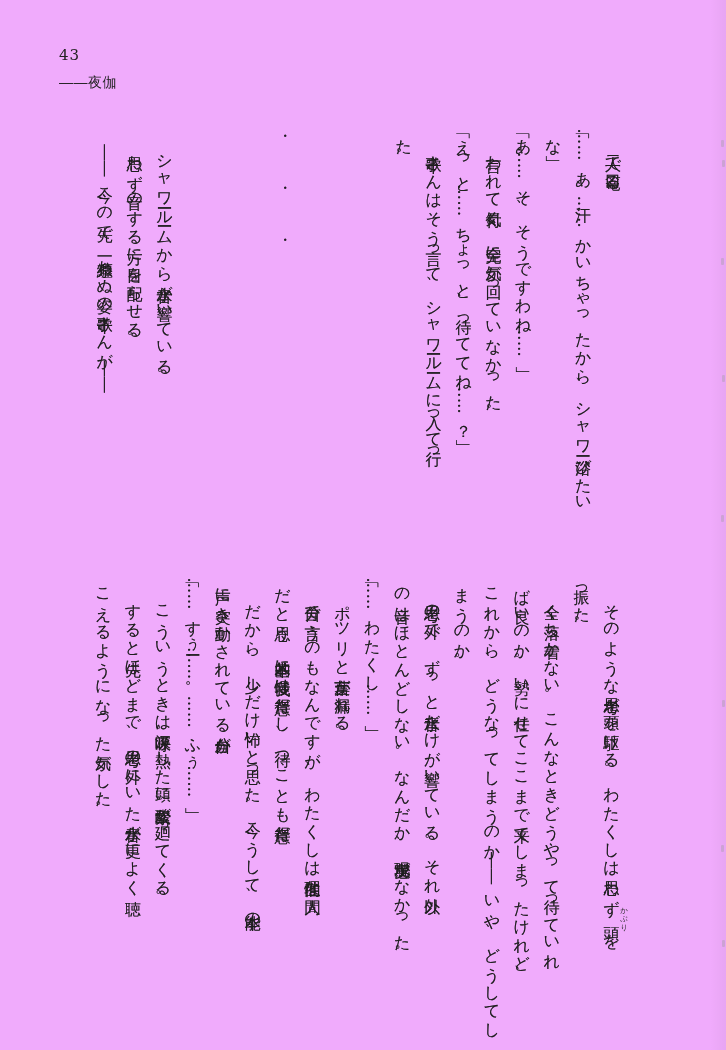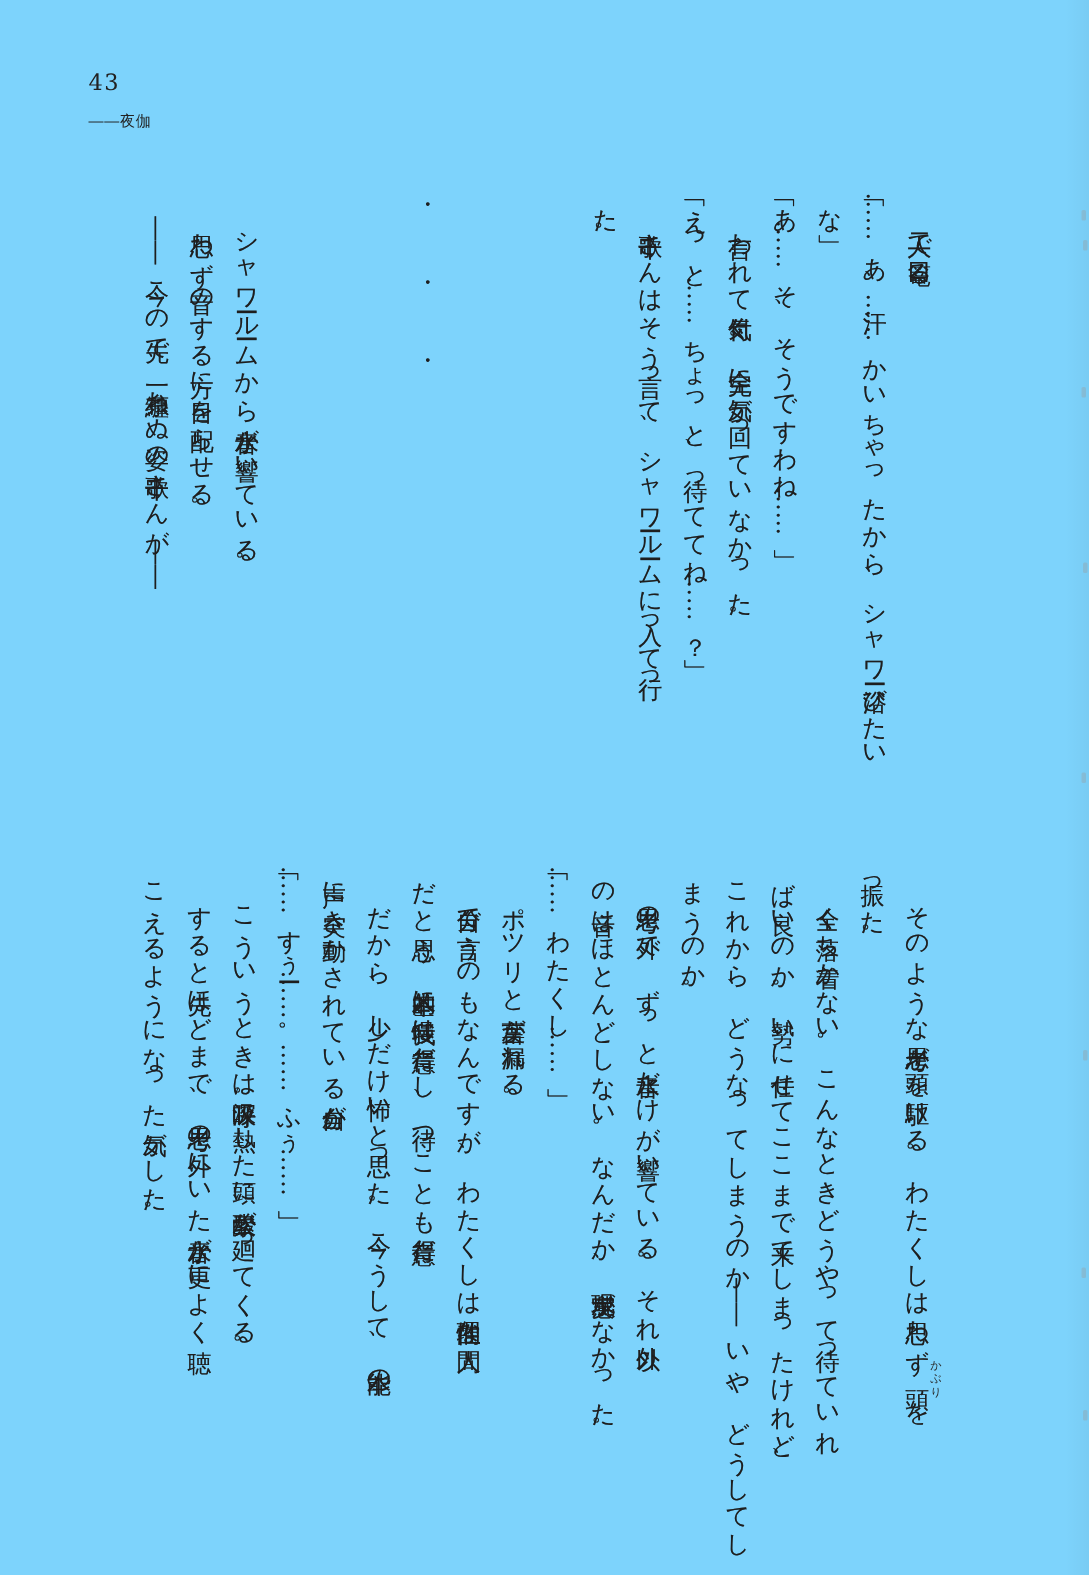--- a/index.html
+++ b/index.html
@@ -1,37 +1,37 @@
 <!DOCTYPE html>
 <html lang="ja"><head>
 <meta charset="utf-8">
 <style>
   html,body { margin:0; padding:0; background:#e8e8e8; }
   .page {
     position:relative;
     width:726px; height:1050px;
-    background:#7dd3fc;
+    background:#f0abfc;
     font-family:"DejaVu Serif","Liberation Serif",serif;
     color:#1e1e1e;
     overflow:hidden;
   }
   
   .gutter {
     position:absolute; top:0; right:0; width:16px; height:100%;
     background:linear-gradient(to right, rgba(0,0,0,0), rgba(0,0,0,0.035));
     pointer-events:none;
   }
   .speck {
     position:absolute; width:3px; height:7px;
     background:#9a9a9a; opacity:0.35; border-radius:1px;
   }
   .page-header { position:absolute; left:59px; top:46px; }
   .page-number { font-size:15px; letter-spacing:1px; color:#222; }
   .running-head {
-    font-size:10px; margin-top:10px; white-space:nowrap; color:#222;
+    font-size:14px; margin-top:10px; white-space:nowrap; color:#222;
     letter-spacing:0.5px;
   }
   .band {
     position:absolute; right:98px; width:539px;
     writing-mode:vertical-rl;
     text-orientation:mixed;
     text-align:start;
   }
   .band.upper { top:128px; height:407px; }
   .band.lower { top:577px; height:424px; }

